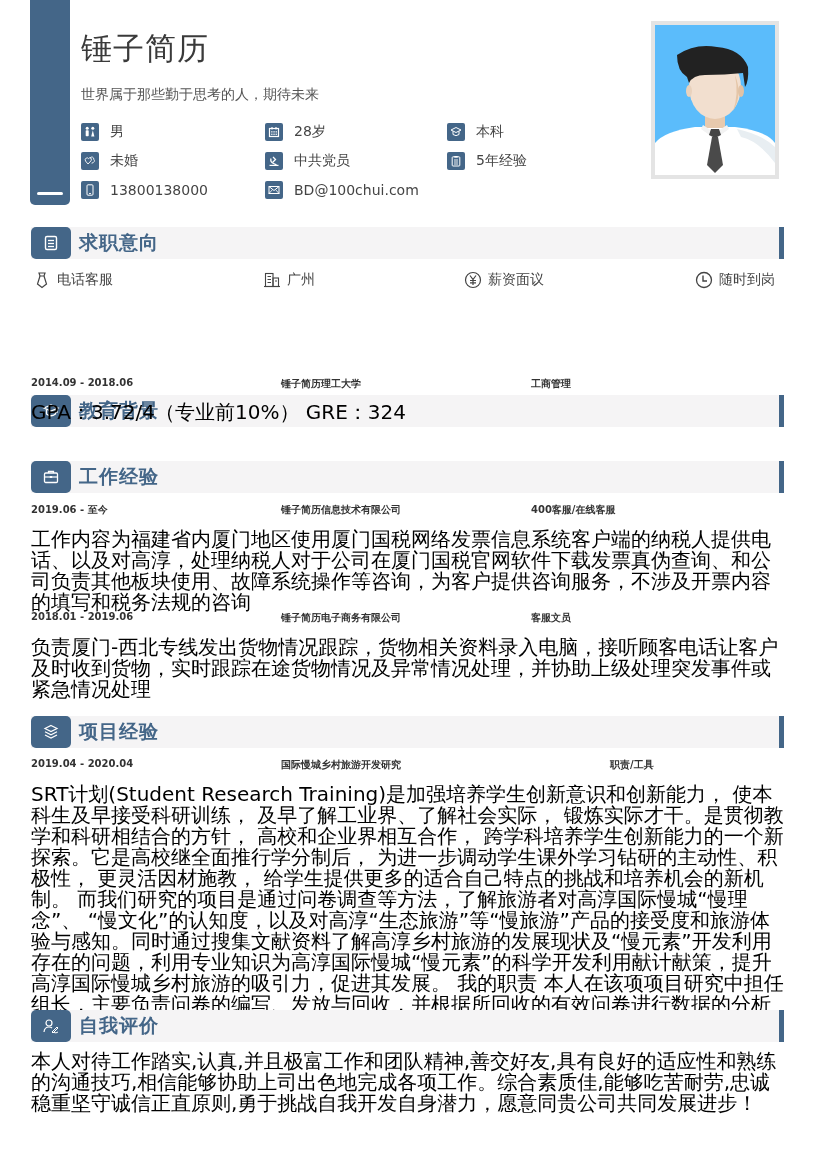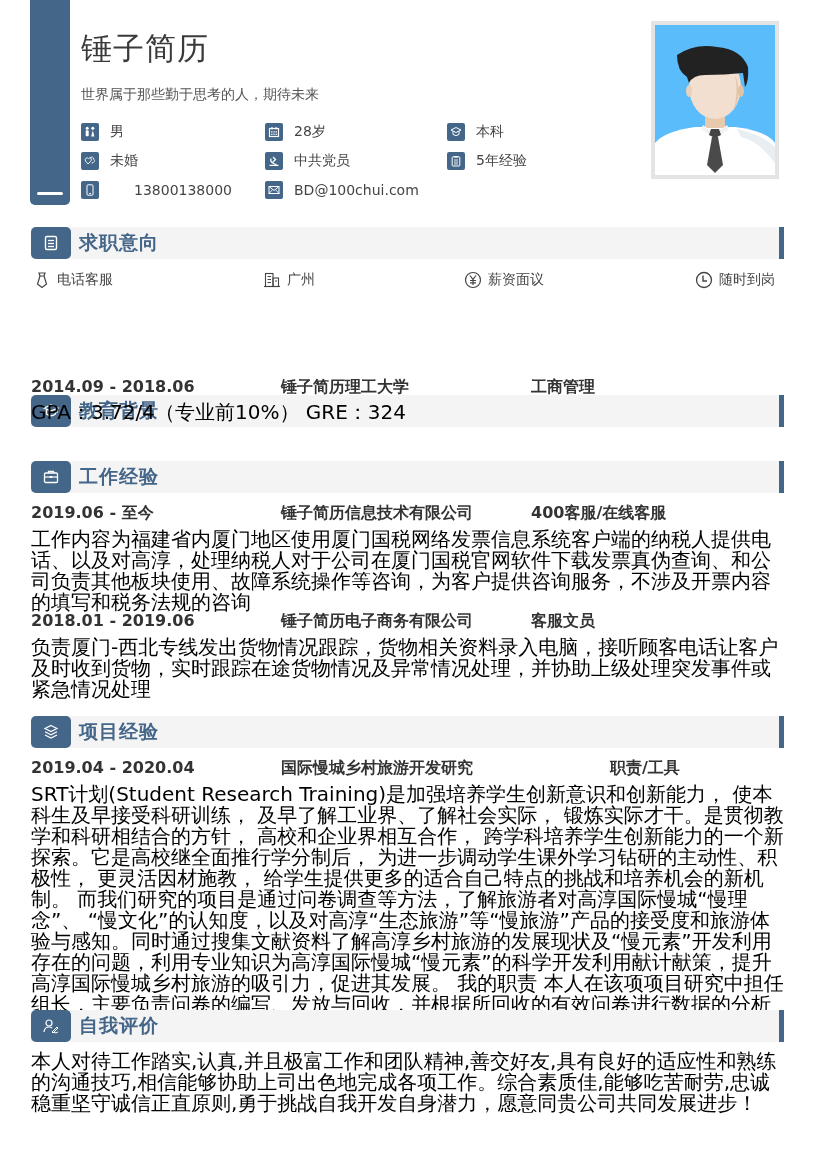--- a/index.html
+++ b/index.html
@@ -24,21 +24,21 @@
   .section .bar { position: absolute; left: 0; top: 0; width: 100%; height: 32px; background: #f5f4f5; }
   .section .endcap { position: absolute; right: 0; top: 0; width: 5px; height: 32px; background: #446688; }
   .section .icon-box { position: absolute; left: 0; top: 0; width: 40px; height: 32px; background: #446688; border-radius: 5px; display: flex; align-items: center; justify-content: center; }
   .section .icon-box svg { width: 18px; height: 18px; }
   .section .title { position: absolute; left: 48px; top: 3px; font-size: 19px; font-weight: bold; color: #446688; letter-spacing: 1px; }
 
   .intent-row { position: absolute; left: 31px; top: 271px; width: 753px; height: 24px; font-size: 14px; color: #444; }
   .intent-item { position: absolute; display: flex; align-items: center; top: 0; }
   .intent-item svg { width: 18px; height: 18px; margin-right: 6px; }
 
-  .row-head { position: absolute; left: 31px; width: 753px; font-size: 16px; font-weight: bold; color: #333; height: 20px; }
+  .row-head { position: absolute; left: 31px; width: 753px; font-size: 10px; font-weight: bold; color: #333; height: 20px; }
   .row-head span { position: absolute; top: 0; white-space: nowrap; }
   .para { position: absolute; left: 31px; width: 753px; font-size: 20px; line-height: 21px; color: #000000; }
 </style>
 </head>
 <body>
 
 <div class="side-bar">
   <div class="dash"></div>
 </div>
 
@@ -108,21 +108,21 @@
           <rect x="2.2" y="1.8" width="7.6" height="9.2" rx="0.8" fill="none" stroke="#fff" stroke-width="1"></rect>
           <rect x="4.3" y="1" width="3.4" height="1.6" fill="#fff"></rect>
           <line x1="4" y1="5" x2="8" y2="5" stroke="#fff" stroke-width="0.9"></line>
           <line x1="4" y1="7" x2="8" y2="7" stroke="#fff" stroke-width="0.9"></line>
           <line x1="4" y1="9" x2="8" y2="9" stroke="#fff" stroke-width="0.9"></line>
         </svg>
     </span>
     <span>5年经验</span>
   </div>
 
-  <div class="info-item" style="left:0;top:58px;gap:24px;">
+  <div class="info-item" style="left:0;top:58px;">
     <span class="info-icon">
       <svg viewBox="0 0 12 12">
           <rect x="3" y="0.8" width="6" height="10.4" rx="1" fill="none" stroke="#fff" stroke-width="1"></rect>
           <line x1="5" y1="9.5" x2="7" y2="9.5" stroke="#fff" stroke-width="0.9"></line>
         </svg>
     </span>
     <span>13800138000</span>
   </div>
   <div class="info-item" style="left:184px;top:58px;justify-content:flex-end;">
     <span class="info-icon">

